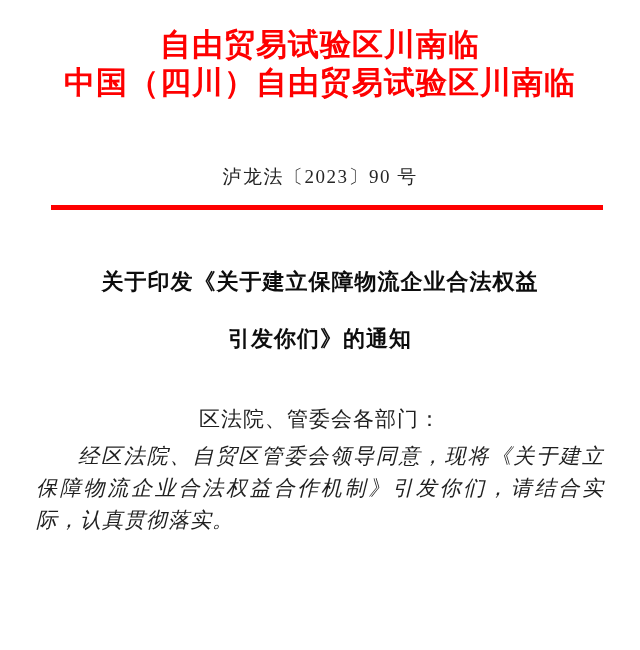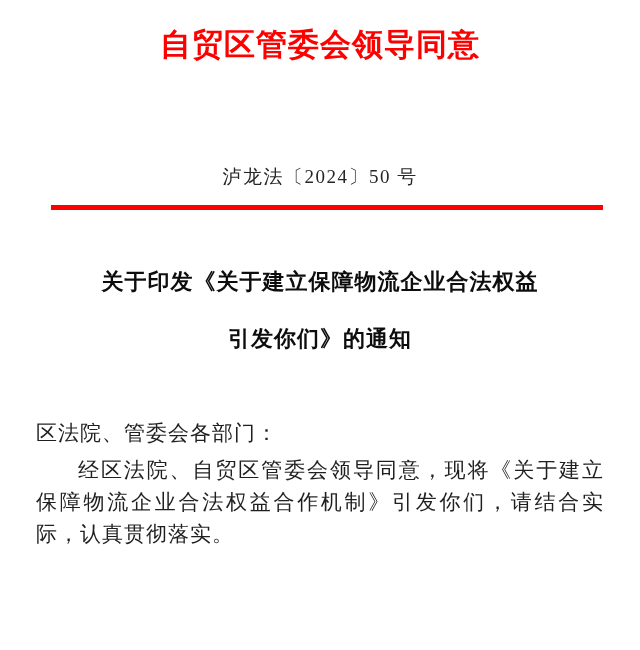--- a/index.html
+++ b/index.html
@@ -69,40 +69,41 @@
     position: absolute;
     top: 403px;
     left: 36px;
     width: 568px;
     font-size: 21px;
     line-height: 32px;
     letter-spacing: 1px;
     color: #1f1f1f;
   }
   .salutation {
-    text-align: left;
-    margin-top: 14px;
+    text-align: center;
   }
   .paragraph {
     margin: 5px 0 0 0;
     text-indent: 2em;
     text-align: justify;
     text-justify: inter-ideograph;
+    font-style: italic;
   }
 </style>
 </head>
 <body>
 
 <div class="page">
 
   <div class="letterhead" style="color: rgb(254, 0, 0);">
-    <div class="org-line">自贸区管委会领导同意</div>
+    <div class="org-line">自由贸易试验区川南临</div>
+    <div class="org-line">中国（四川）自由贸易试验区川南临</div>
   </div>
 
-  <div class="doc-number">泸龙法〔2024〕50 号</div>
+  <div class="doc-number">泸龙法〔2023〕90 号</div>
 
   <div class="red-divider" style="background: rgb(254, 0, 0);"></div>
 
   <div class="doc-title">
     <div class="title-line">关于印发《关于建立保障物流企业合法权益</div>
     <div class="title-line">引发你们》的通知</div>
   </div>
 
   <div class="doc-body">
     <div class="salutation">区法院、管委会各部门：</div>

